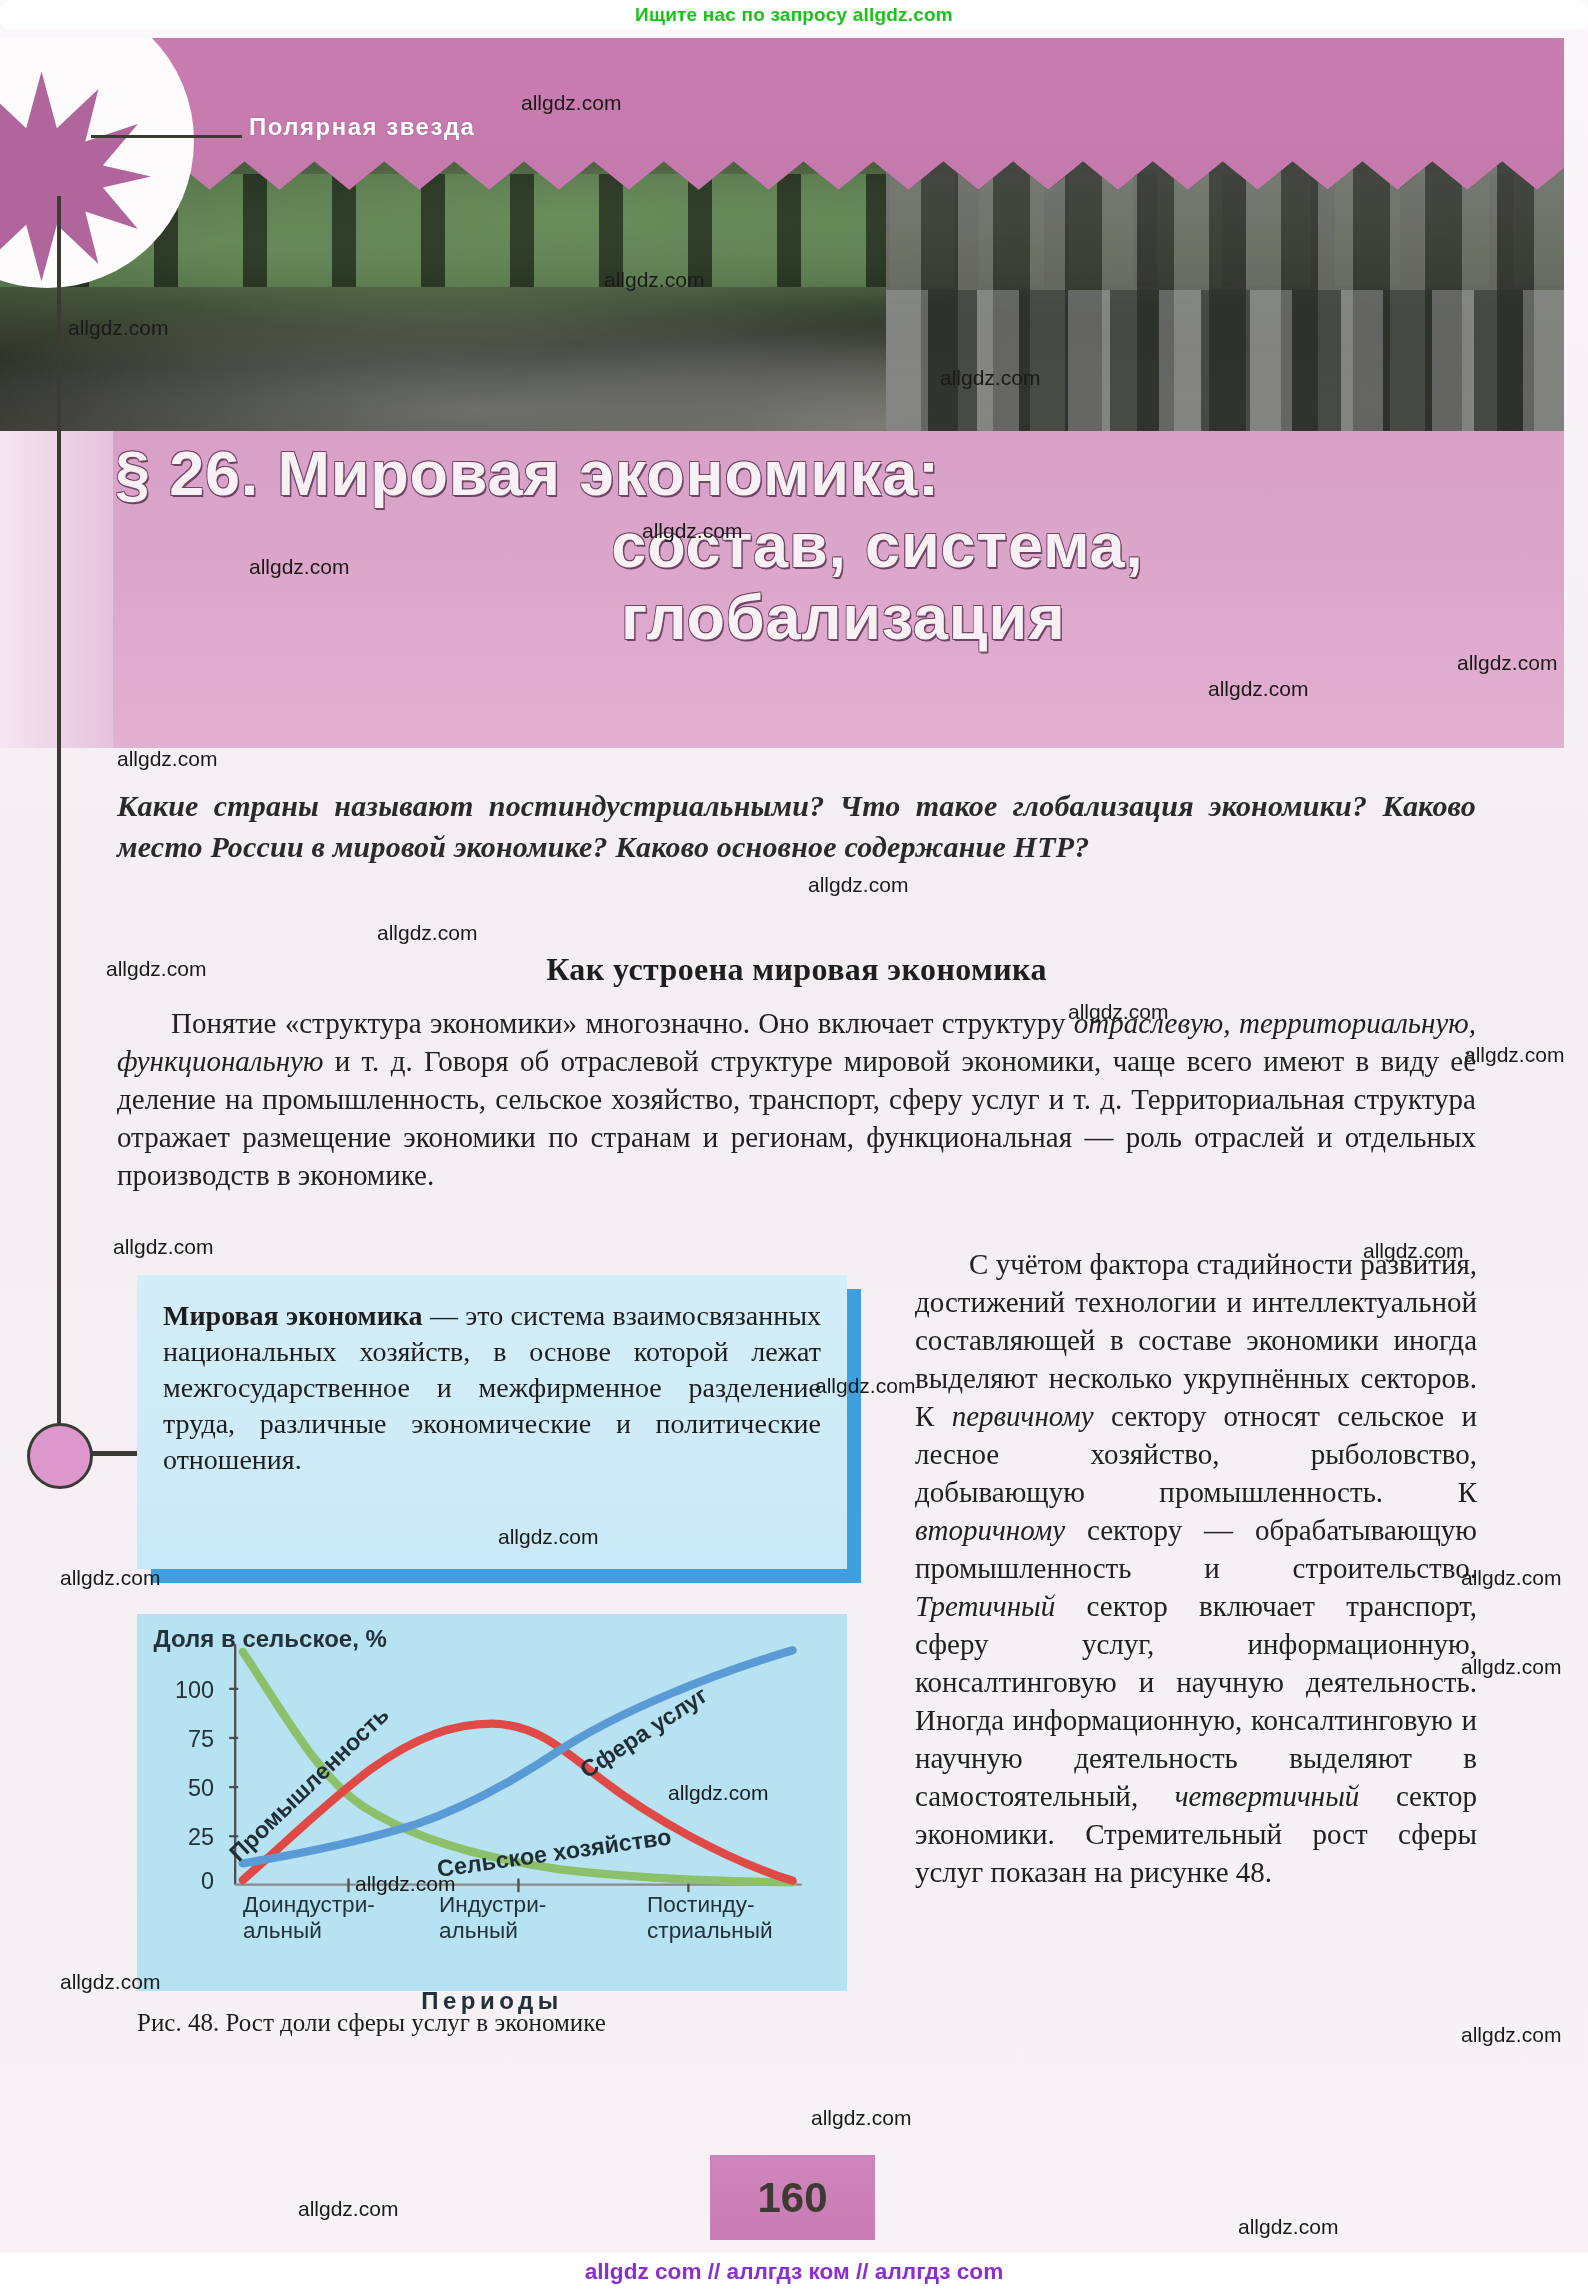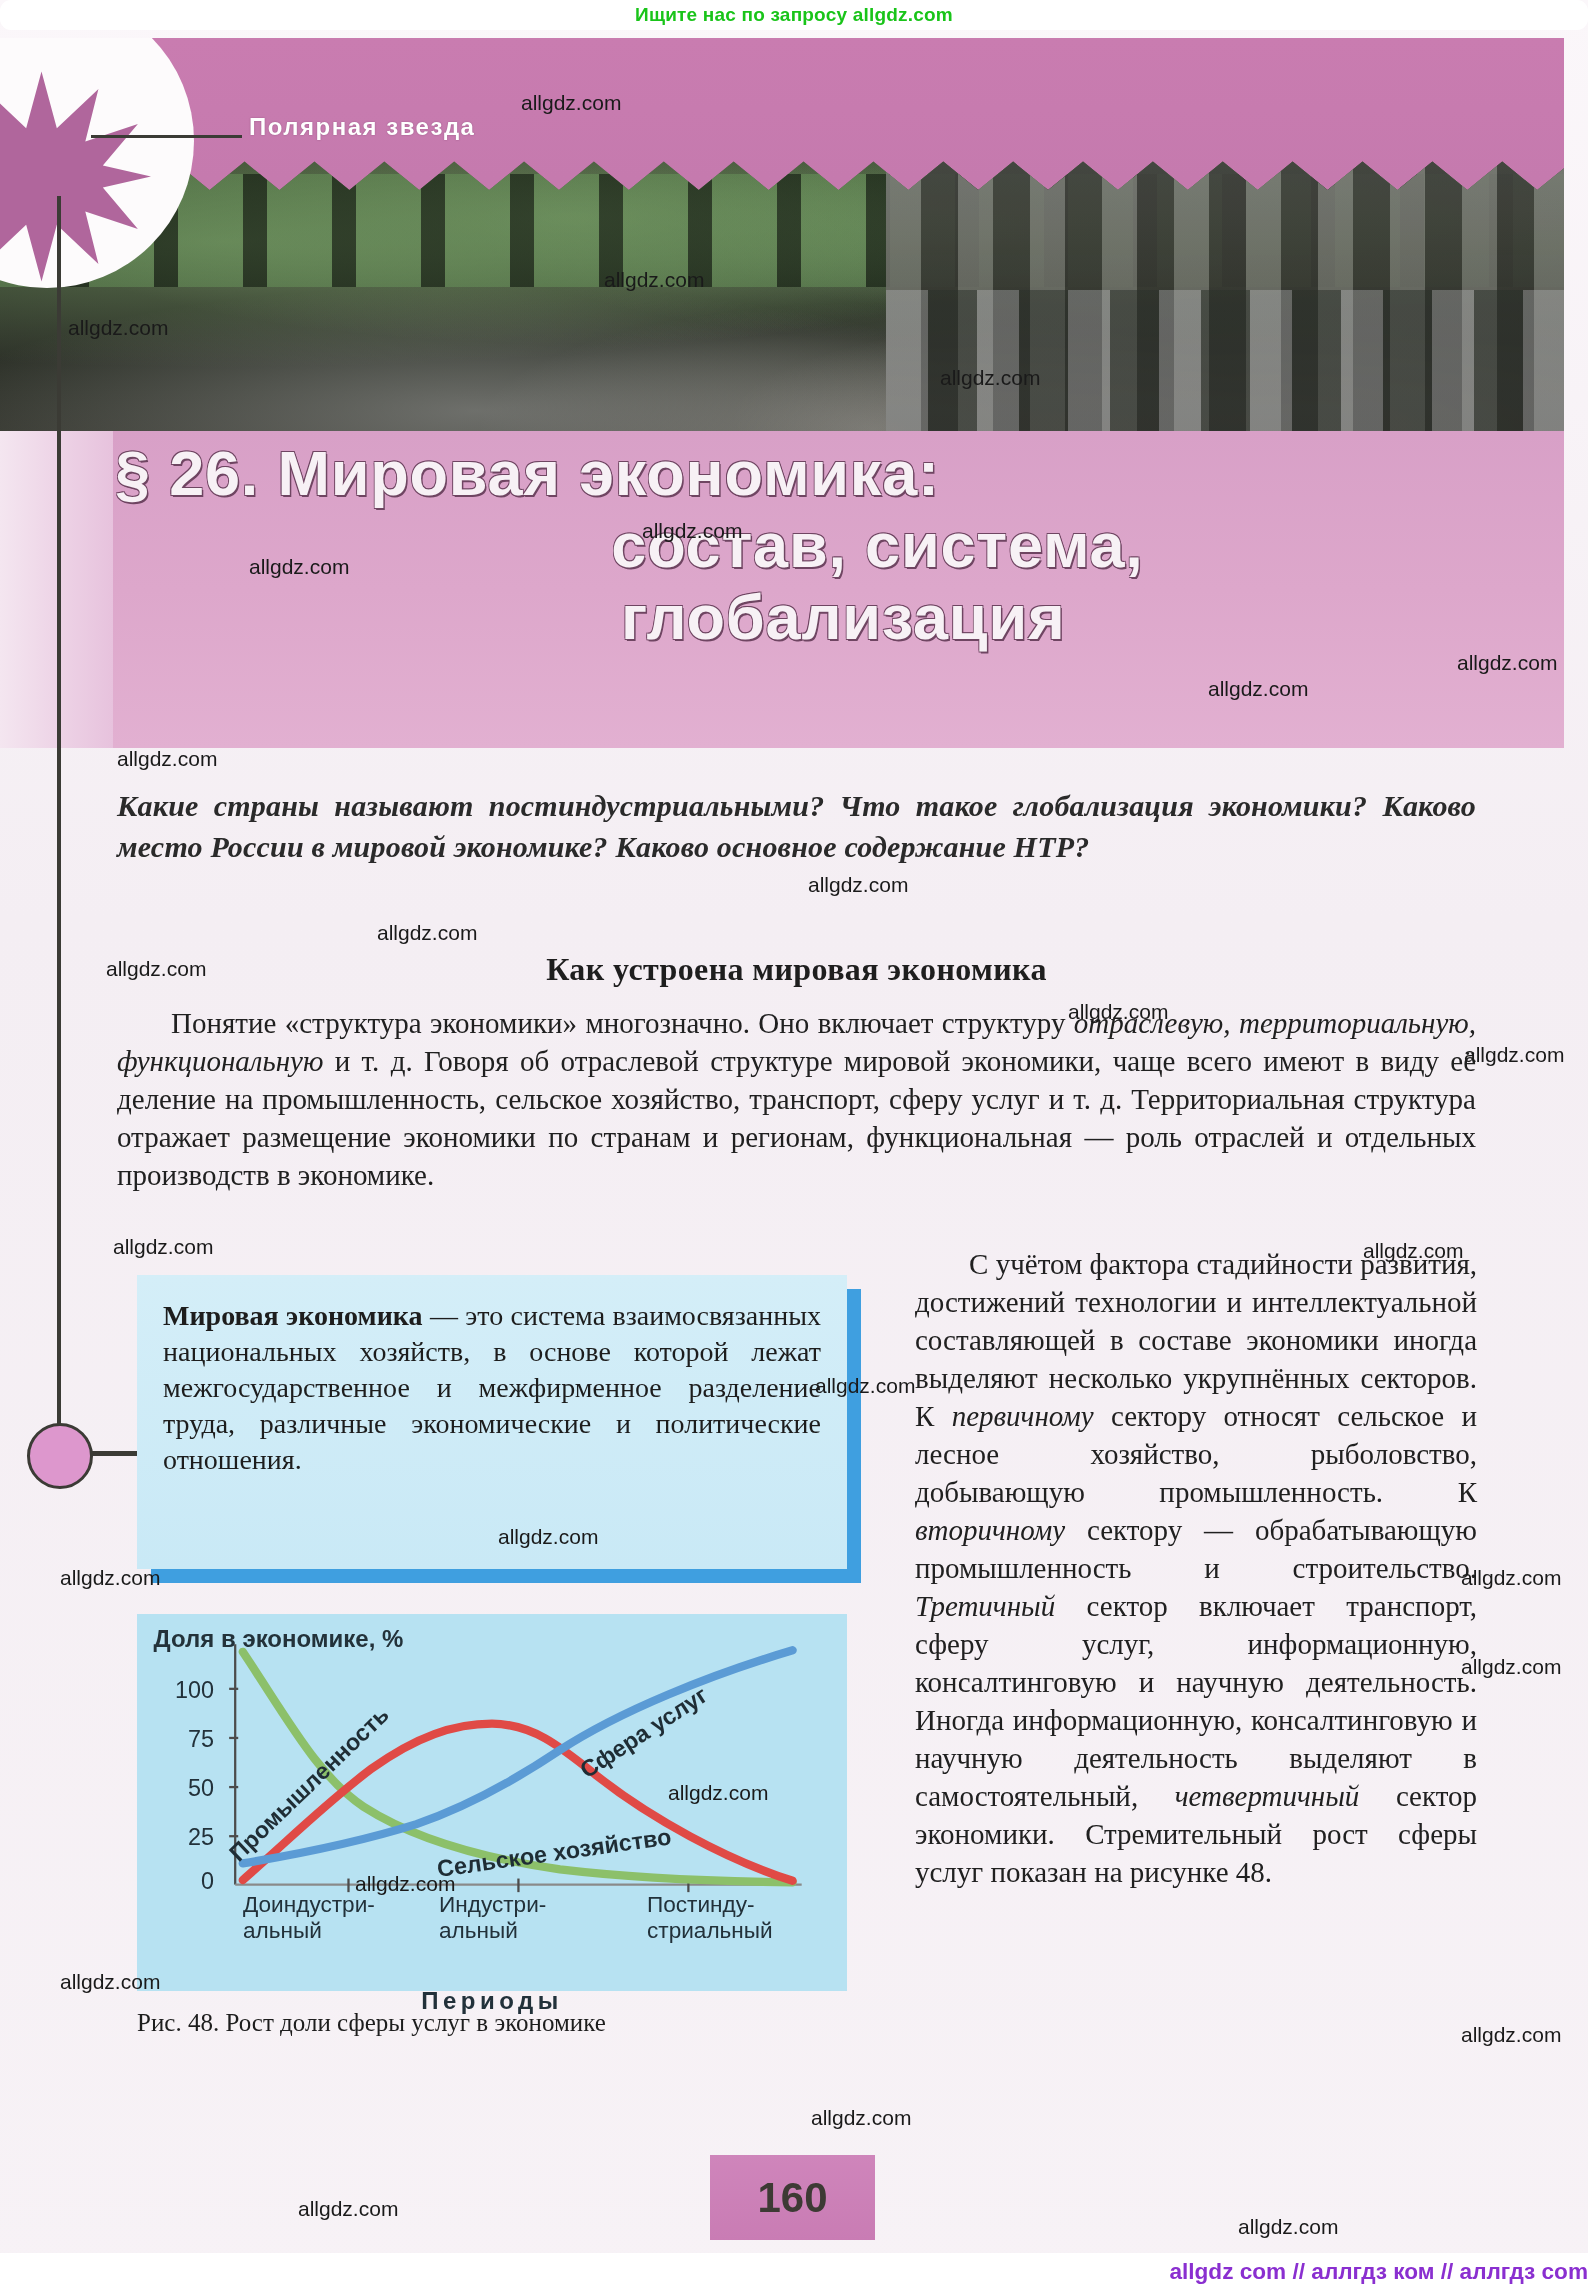--- a/index.html
+++ b/index.html
@@ -233,21 +233,21 @@
   .pagenum {
     position: absolute; left: 710px; top: 2155px; width: 165px; height: 85px;
     line-height: 85px; text-align: center;
     font-family: "Liberation Sans", sans-serif;
     font-size: 42px; font-weight: 700; color: #3d3a34;
   }
 
   
   .footer {
     position: absolute; left: 0; top: 2253px; width: 1588px; height: 42px;
-    background: #ffffff; text-align: right;
+    background: #ffffff; text-align: center;
     font-family: "Liberation Sans", sans-serif;
     font-size: 22.6px; font-weight: 700; color: #8a2fd0;
     line-height: 38px;
   }
 
   
   .wm {
     position: absolute;
     font-family: "Liberation Sans", sans-serif;
     color: #1a1a1a; font-size: 21px; white-space: nowrap;
@@ -297,21 +297,21 @@
     <h2 class="h2">Как устроена мировая экономика</h2>
 
     <p class="para-full"><span>Понятие «структура экономики» многозначно. Оно включает структуру </span><i>отраслевую, территориальную, функциональную</i><span> и т. д. Говоря об отраслевой структуре мировой экономики, чаще всего имеют в виду её деление на промышленность, сельское хозяйство, транспорт, сферу услуг и т. д. Территориальная структура отражает размещение экономики по странам и регионам, функциональная — роль отраслей и отдельных производств в экономике.</span></p>
 
     <div class="defbox-shadow"></div>
     <div class="defbox">
       <p><b>Мировая экономика</b><span> — это система взаимосвязанных национальных хозяйств, в основе которой лежат межгосударственное и межфирменное разделение труда, различные экономические и политические отношения.</span></p>
     </div>
 
     <div class="figbox">
-      <div class="fig-title">Доля в экономике, %</div>
+      <div class="fig-title">Доля в сельское, %</div>
 
       <svg class="plot" viewBox="0 0 940 430" preserveAspectRatio="none">
 
         <line x1="130" y1="40" x2="130" y2="358" stroke="#4c4c4c" stroke-width="3"></line>
         <line x1="130" y1="358" x2="880" y2="358" stroke="#8a8a8a" stroke-width="3"></line>
 
         <line x1="122" y1="99" x2="134" y2="99" stroke="#4c4c4c" stroke-width="3"></line>
         <line x1="122" y1="164" x2="134" y2="164" stroke="#4c4c4c" stroke-width="3"></line>
         <line x1="122" y1="229" x2="134" y2="229" stroke="#4c4c4c" stroke-width="3"></line>
         <line x1="122" y1="294" x2="134" y2="294" stroke="#4c4c4c" stroke-width="3"></line>

